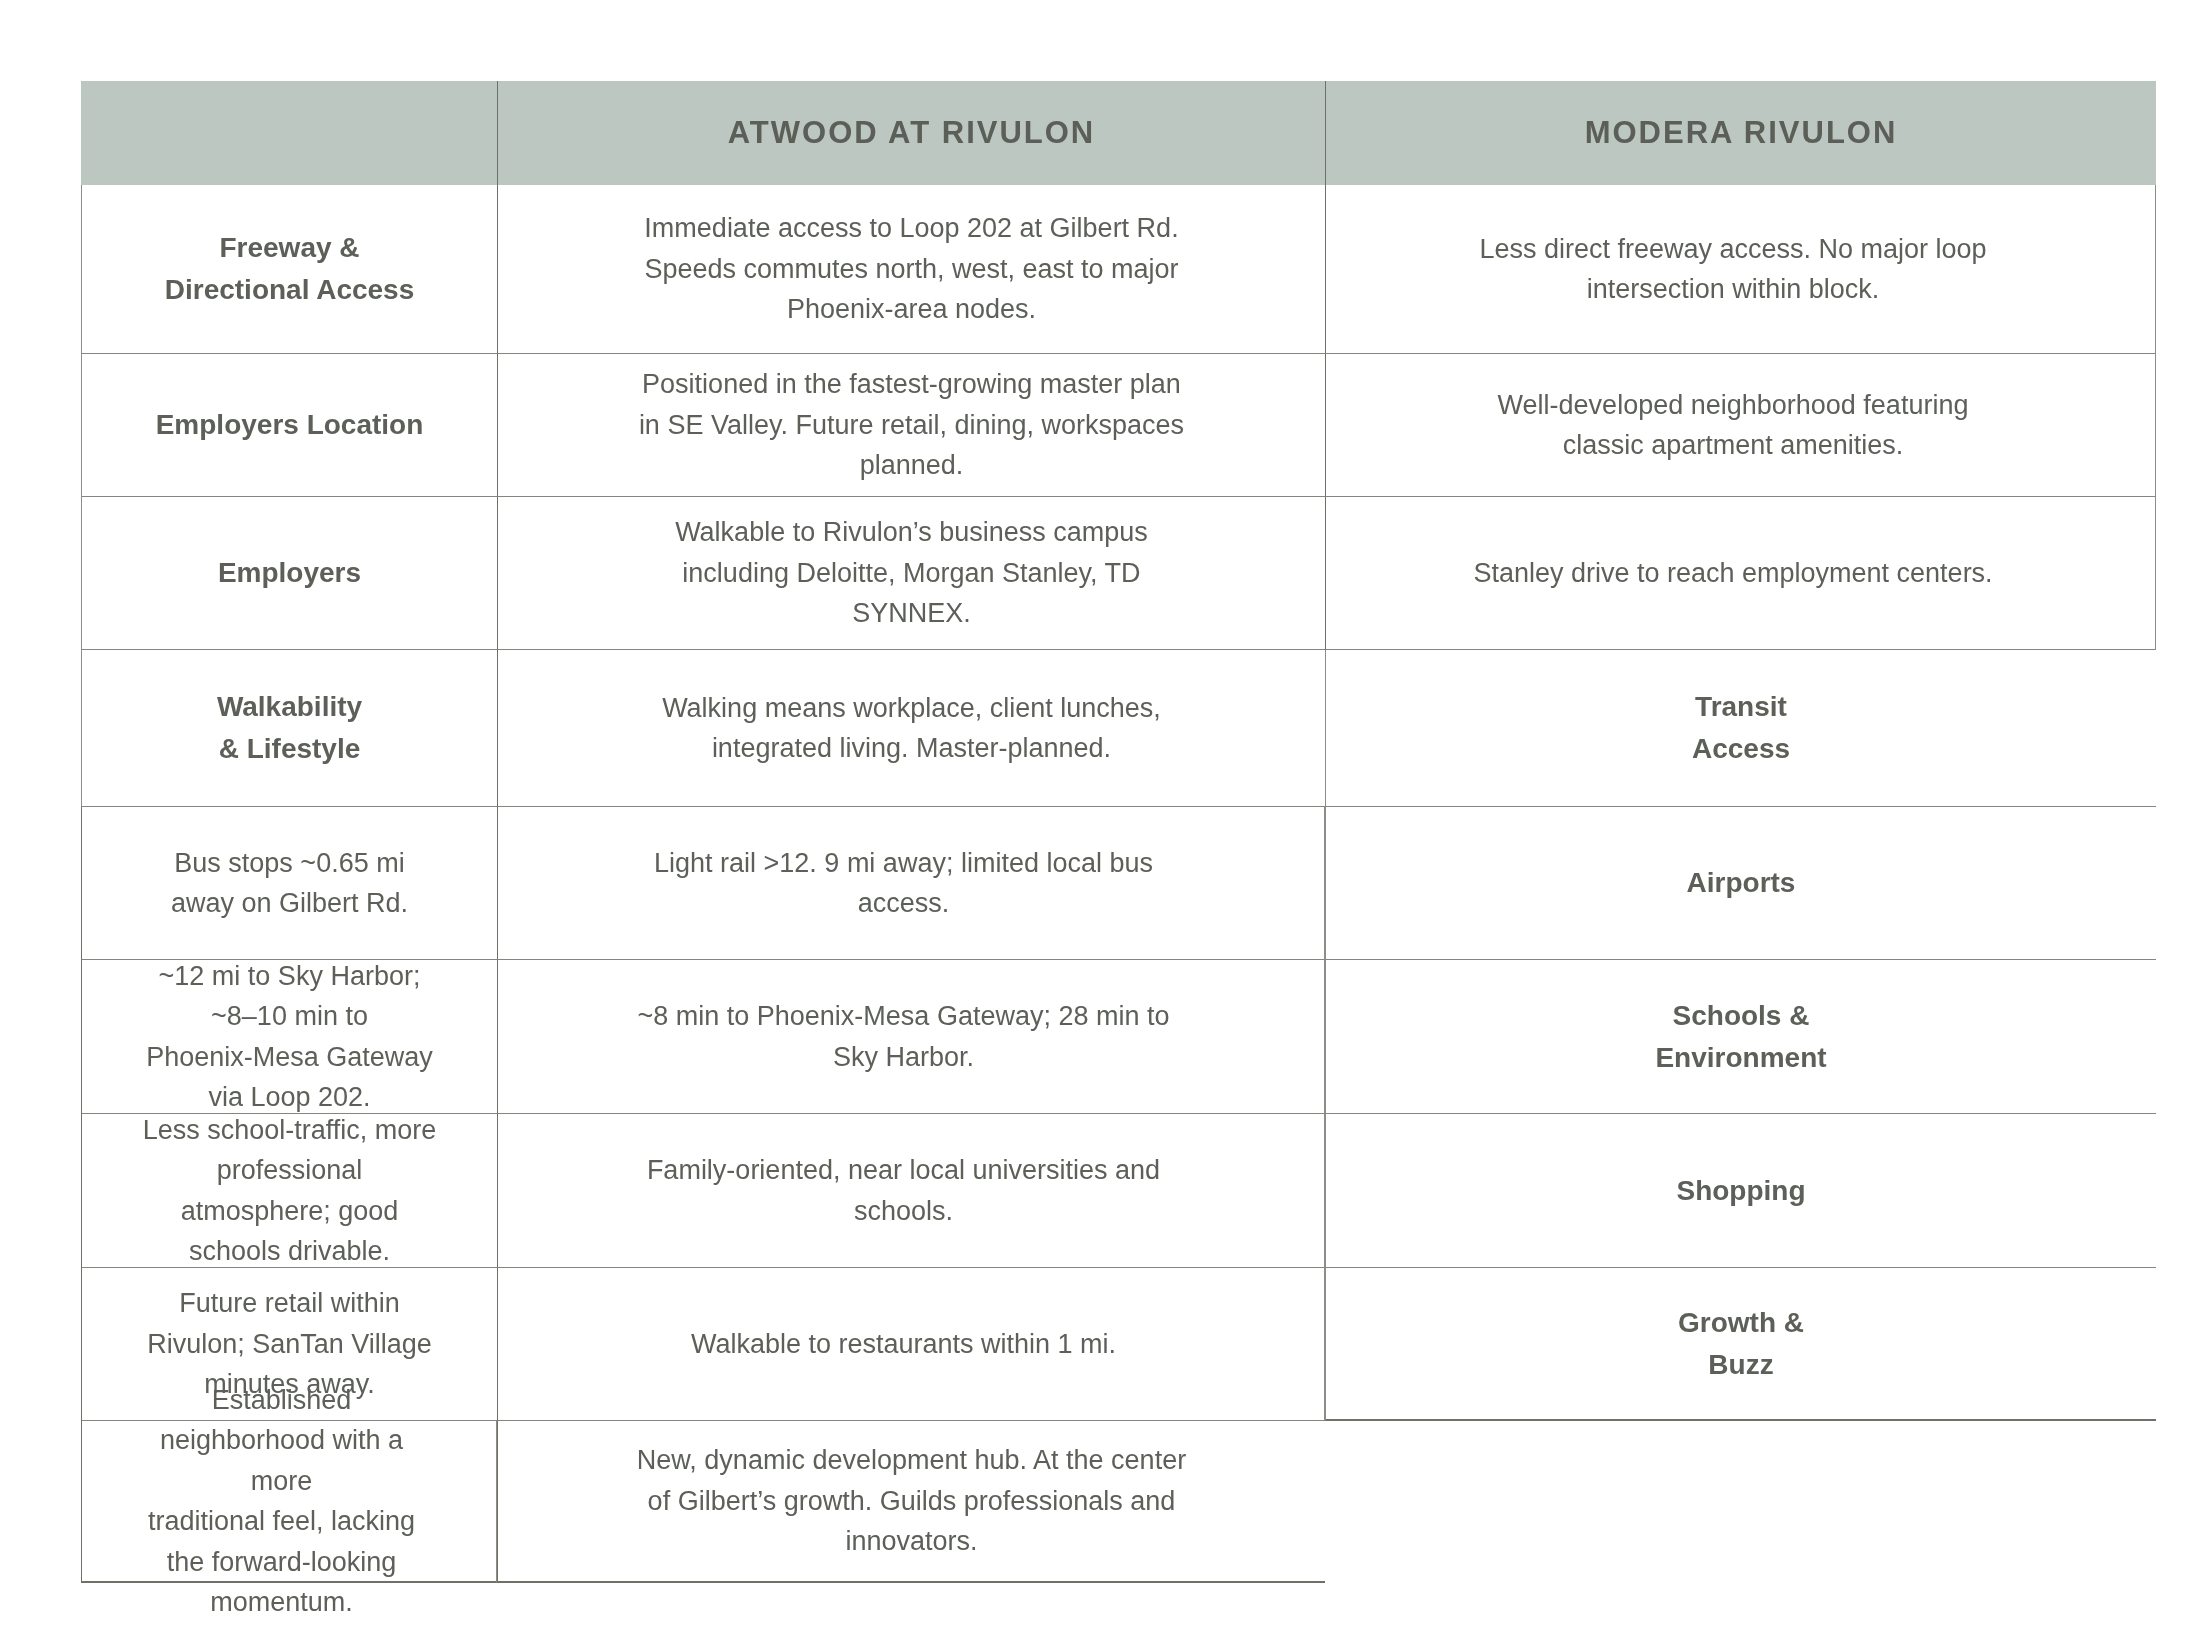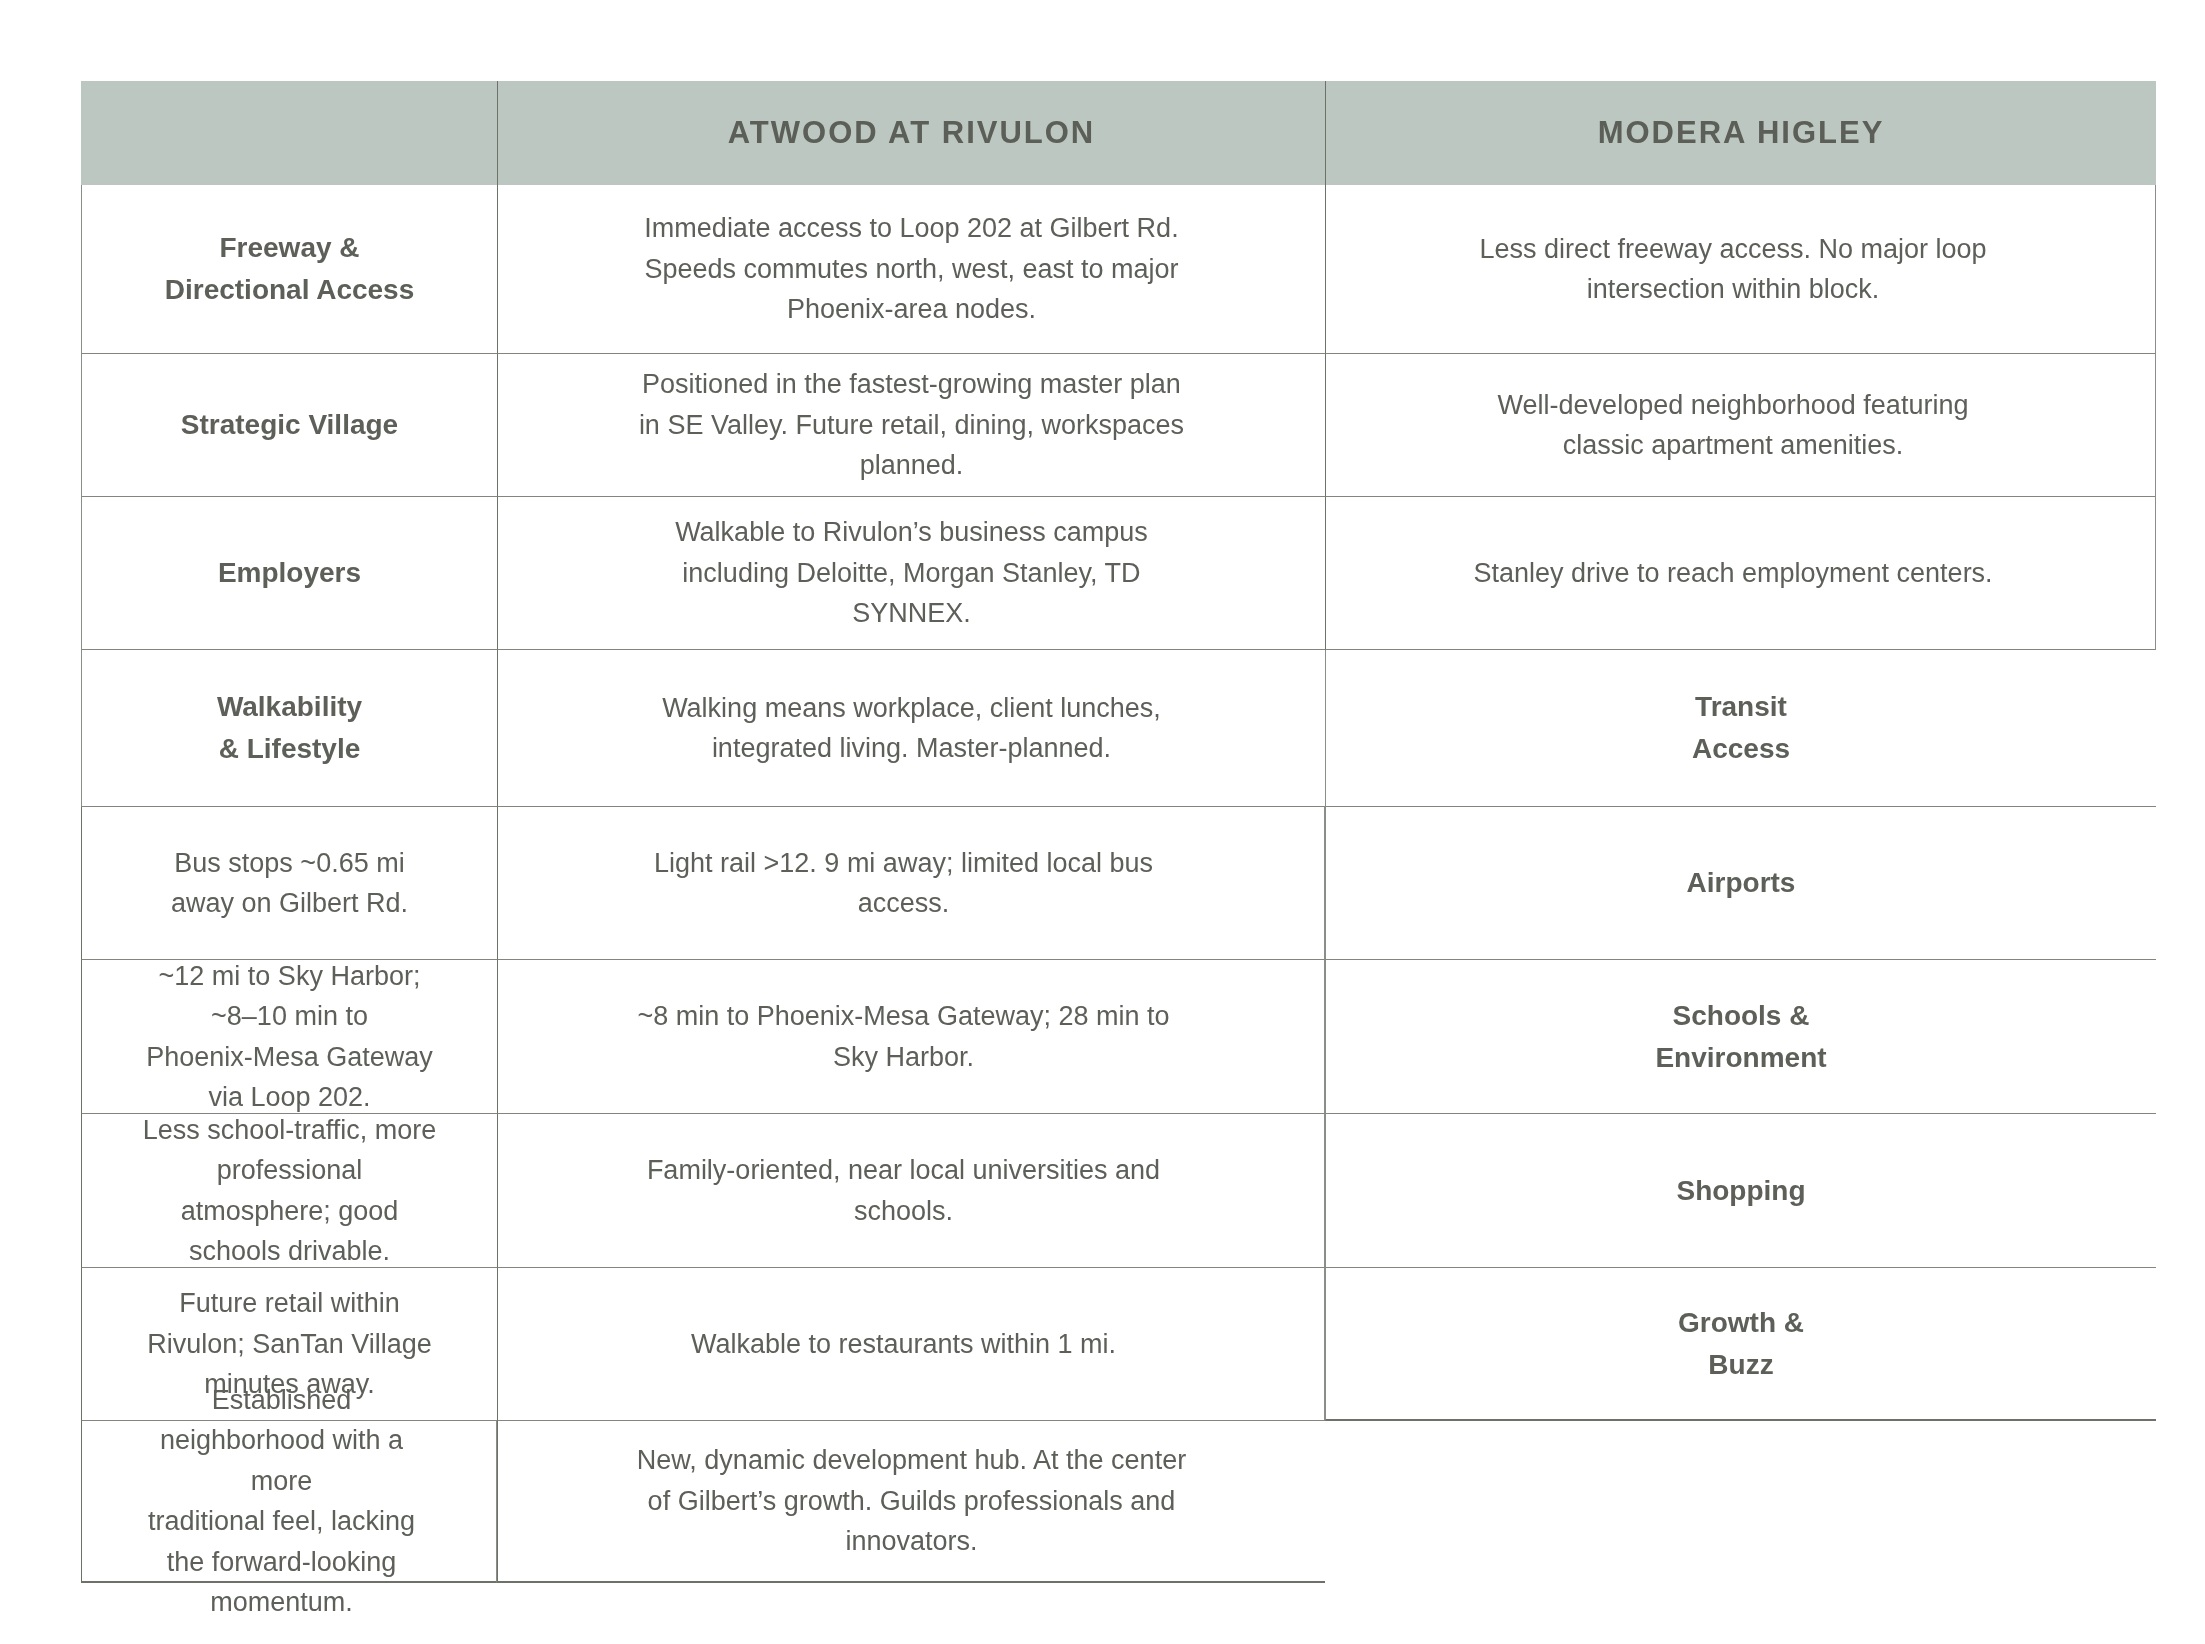--- a/index.html
+++ b/index.html
@@ -77,31 +77,31 @@
   .last { border-bottom: 2.5px solid var(--line-v, #6e716a); }
 </style>
 </head>
 <body>
 
 <div class="page">
   <div class="cmp-table">
 
     <div class="cell hcell col1"></div>
     <div class="cell hcell col2">ATWOOD AT RIVULON</div>
-    <div class="cell hcell col3">MODERA HIGLEY</div>
+    <div class="cell hcell col3">MODERA RIVULON</div>
 
     <div class="cell labelcell edge-l">Freeway &amp;
 Directional Access</div>
     <div class="cell bodycell col2">Immediate access to Loop 202 at Gilbert Rd.
 Speeds commutes north, west, east to major
 Phoenix-area nodes.</div>
     <div class="cell bodycell col3 edge-r">Less direct freeway access. No major loop
 intersection within block.</div>
 
-    <div class="cell labelcell edge-l">Strategic Village</div>
+    <div class="cell labelcell edge-l">Employers Location</div>
     <div class="cell bodycell col2">Positioned in the fastest-growing master plan
 in SE Valley. Future retail, dining, workspaces
 planned.</div>
     <div class="cell bodycell col3 edge-r">Well-developed neighborhood featuring
 classic apartment amenities.</div>
 
     <div class="cell labelcell edge-l">Employers</div>
     <div class="cell bodycell col2">Walkable to Rivulon’s business campus
 including Deloitte, Morgan Stanley, TD
 SYNNEX.</div>

